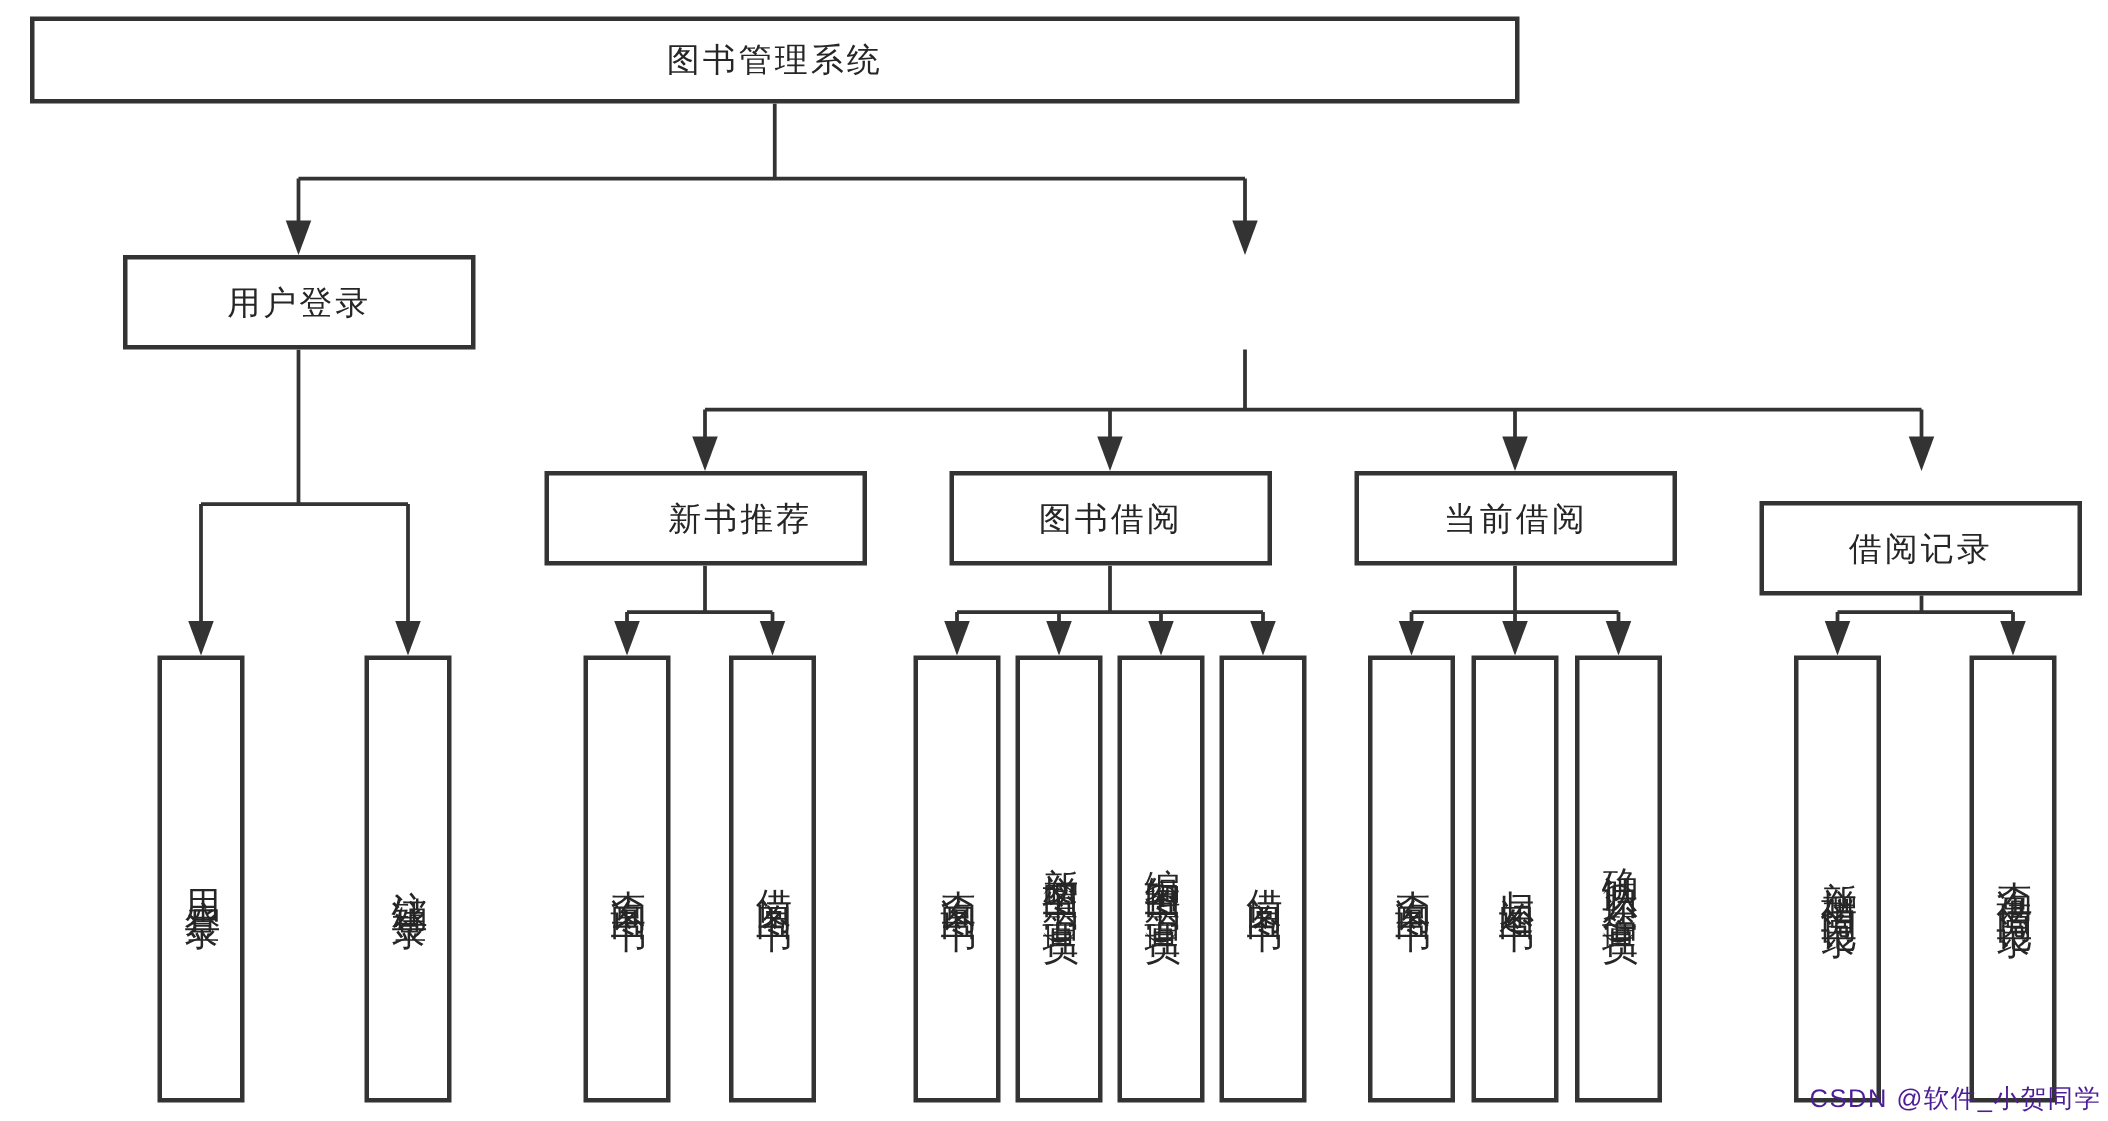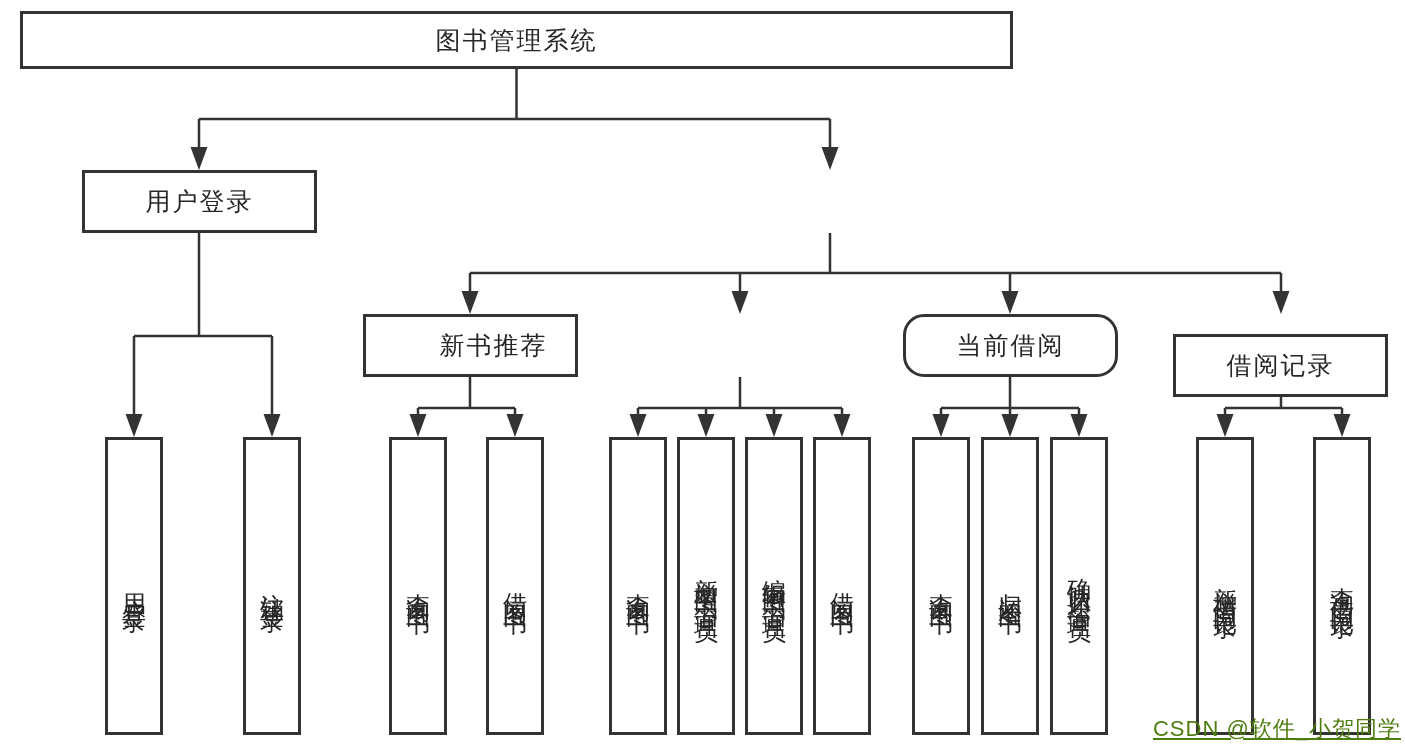--- a/index.html
+++ b/index.html
@@ -21,21 +21,21 @@
     position: absolute;
     box-sizing: border-box;
     border: 3px solid #333333;
     background: #ffffff;
     display: flex;
     align-items: center;
     justify-content: center;
     color: #262626;
   }
   .box.h span {
-    font-size: 25px;
+    font-size: 22px;
     letter-spacing: 2px;
     white-space: nowrap;
     line-height: 1;
   }
   .box.v span {
     writing-mode: vertical-rl;
     text-orientation: mixed;
     font-size: 24px;
     letter-spacing: 6px;
     line-height: 1;
@@ -43,47 +43,46 @@
   }
   
   #n-root  { left: 20px;  top: 11px;  width: 993px; height: 58px; }
   
   #n-login { left: 82px;  top: 170px; width: 235px; height: 63px; }
   #n-mgmt  { left: 712px; top: 170px; width: 235px; height: 63px; }
   
   .lv3 { top: 314px; width: 215px; height: 63px; }
   #n-newbook { left: 363px; padding-left: 46px; }
   #n-borrow  { left: 633px; }
-  #n-current { left: 903px; border-radius: 21px; }
+  #n-current { left: 903px; }
   #n-records { left: 1173px; margin-top: 20px; }
   
   .leaf { top: 437px; width: 58px; height: 298px; }
   #lf-0  { left: 105px; }
   #lf-1  { left: 243px; }
   #lf-2  { left: 389px; }
   #lf-3  { left: 486px; }
   #lf-4  { left: 609px; }
   #lf-5  { left: 677px; }
   #lf-6  { left: 745px; }
   #lf-7  { left: 813px; }
   #lf-8  { left: 912px; }
   #lf-9  { left: 981px; }
   #lf-10 { left: 1050px; }
   #lf-11 { left: 1196px; }
   #lf-12 { left: 1313px; }
   #watermark {
     position: absolute;
     right: 4px;
     bottom: 3px;
-    font-size: 22px;
-    color: #4d7c0f;
+    font-size: 17px;
+    color: #4c1d95;
     letter-spacing: 1px;
     white-space: nowrap;
     z-index: 10;
-    text-decoration: underline;
   }
 </style>
 </head>
 <body>
 
 <div id="canvas">
 
   <svg id="connectors" viewBox="0 0 1405 747" xmlns="http://www.w3.org/2000/svg">
     <g stroke="#333333" stroke-width="2.5" fill="none">
 
@@ -125,20 +124,23 @@
     <span>图书管理系统</span>
   </div>
 
   <div class="box h" id="n-login">
     <span>用户登录</span>
   </div>
 
   <div class="box h lv3" id="n-newbook">
     <span>新书推荐</span>
   </div>
+  <div class="box h lv3" id="n-borrow">
+    <span>图书借阅</span>
+  </div>
   <div class="box h lv3" id="n-current">
     <span>当前借阅</span>
   </div>
   <div class="box h lv3" id="n-records">
     <span>借阅记录</span>
   </div>
 
   <div class="box v leaf" id="lf-0">
     <span>用户登录</span>
   </div>

